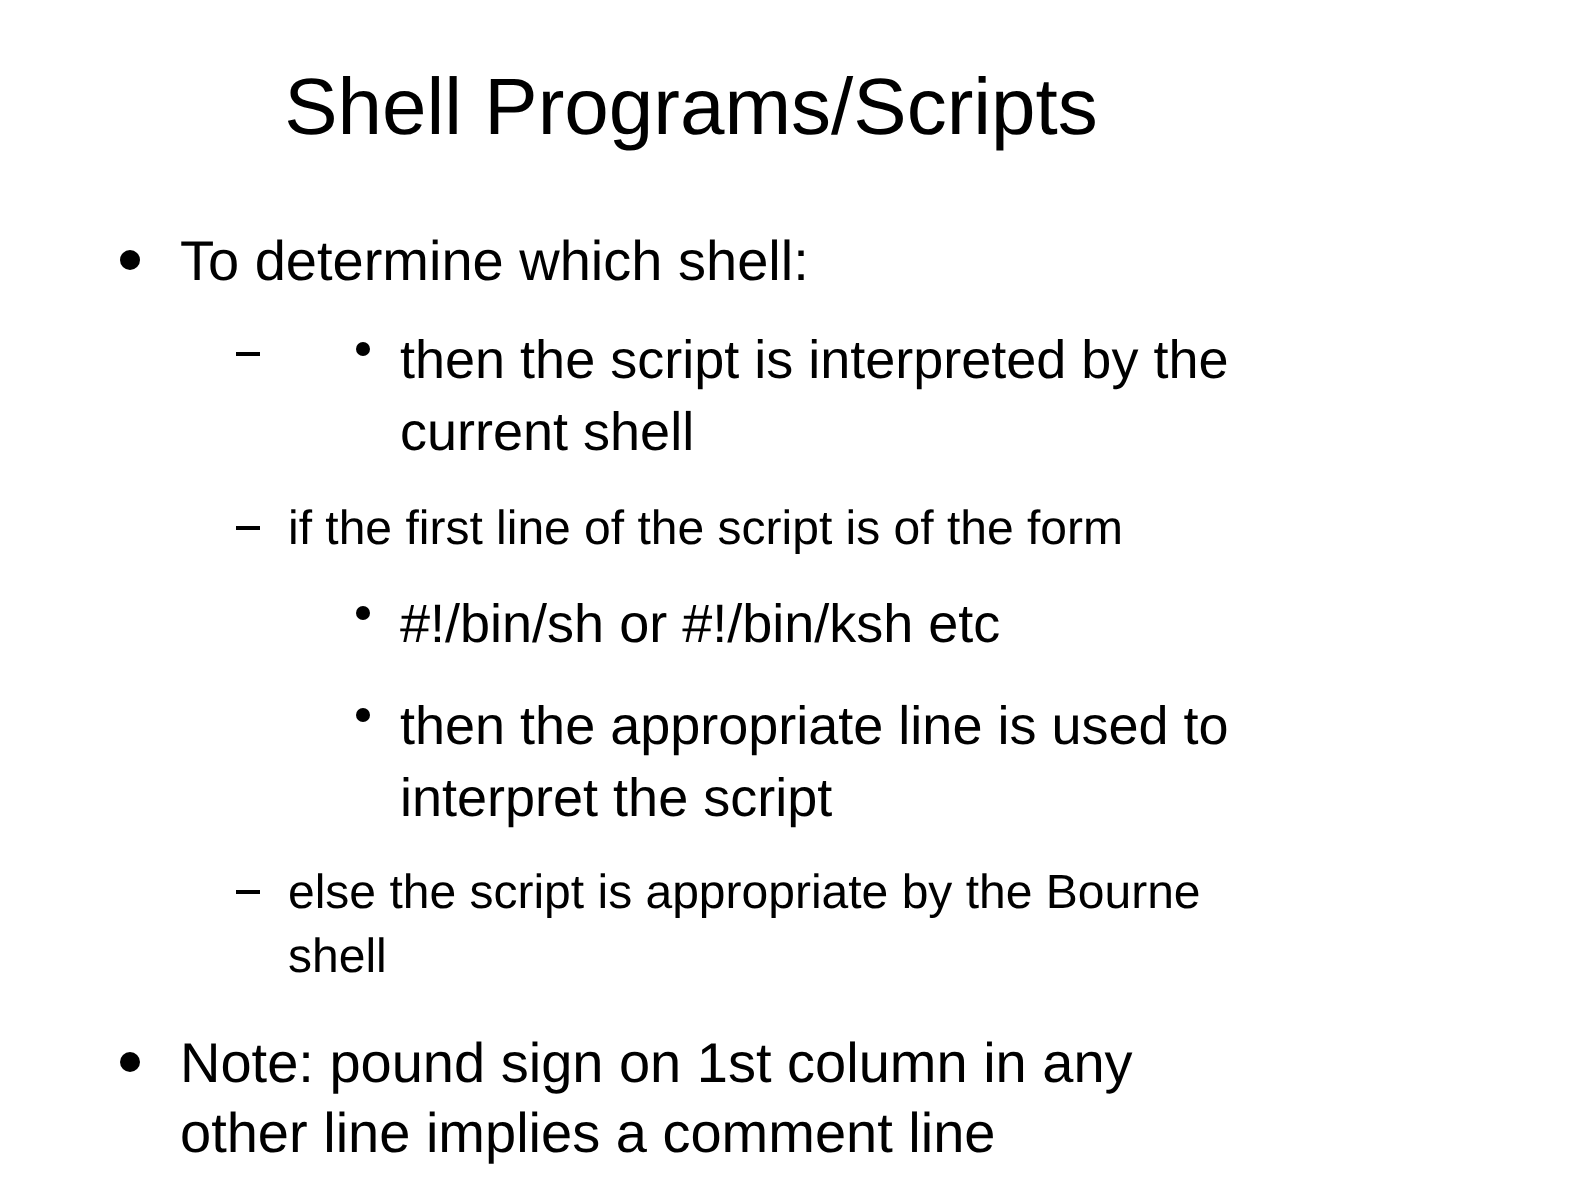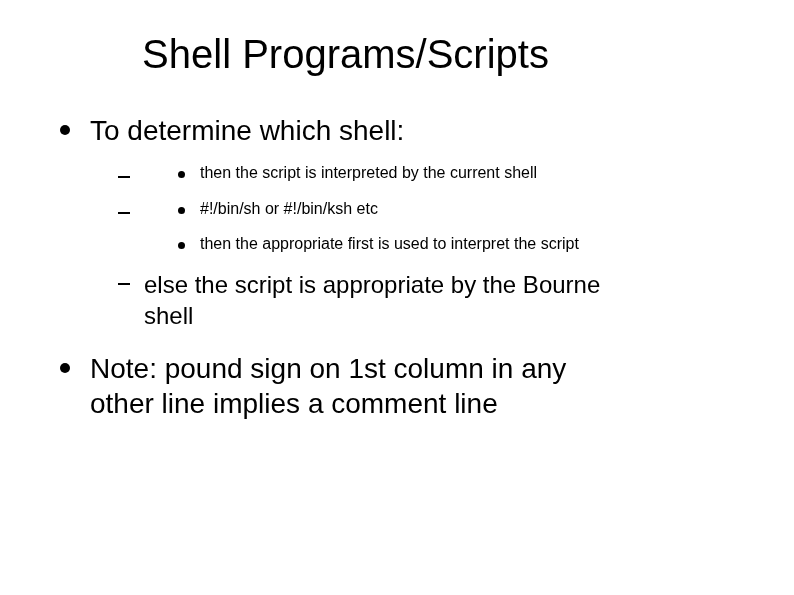--- a/index.html
+++ b/index.html
@@ -70,21 +70,21 @@
   }
   
   ul.l3 {
     list-style: none;
     padding-left: 34px;
     margin: 14px 0 12px 0;
   }
   ul.l3 > li {
     position: relative;
     padding-left: 22px;
-    font-size: 16px;
+    font-size: 27px;
     line-height: 1.35;
     margin-bottom: 14px;
   }
   ul.l3 > li::before {
     content: "";
     position: absolute;
     left: 0;
     top: 9px;
     width: 7px;
     height: 7px;
@@ -116,28 +116,29 @@
 
         <li>
           <ul class="l3">
             <li>
               <span>then the script is interpreted by the current shell</span>
             </li>
           </ul>
         </li>
 
         <li>
+          <span>if the first line of the script is of the form</span>
           <ul class="l3">
             <li>
               <div class="l3-centered-row">
                 <span class="l3-centered-text">#!/bin/sh or #!/bin/ksh etc</span>
               </div>
             </li>
             <li>
-              <span>then the appropriate first is used to interpret the script</span>
+              <span>then the appropriate line is used to interpret the script</span>
             </li>
           </ul>
         </li>
 
         <li>
           <span>else the script is appropriate by the Bourne shell</span>
         </li>
 
       </ul>
     </li>

